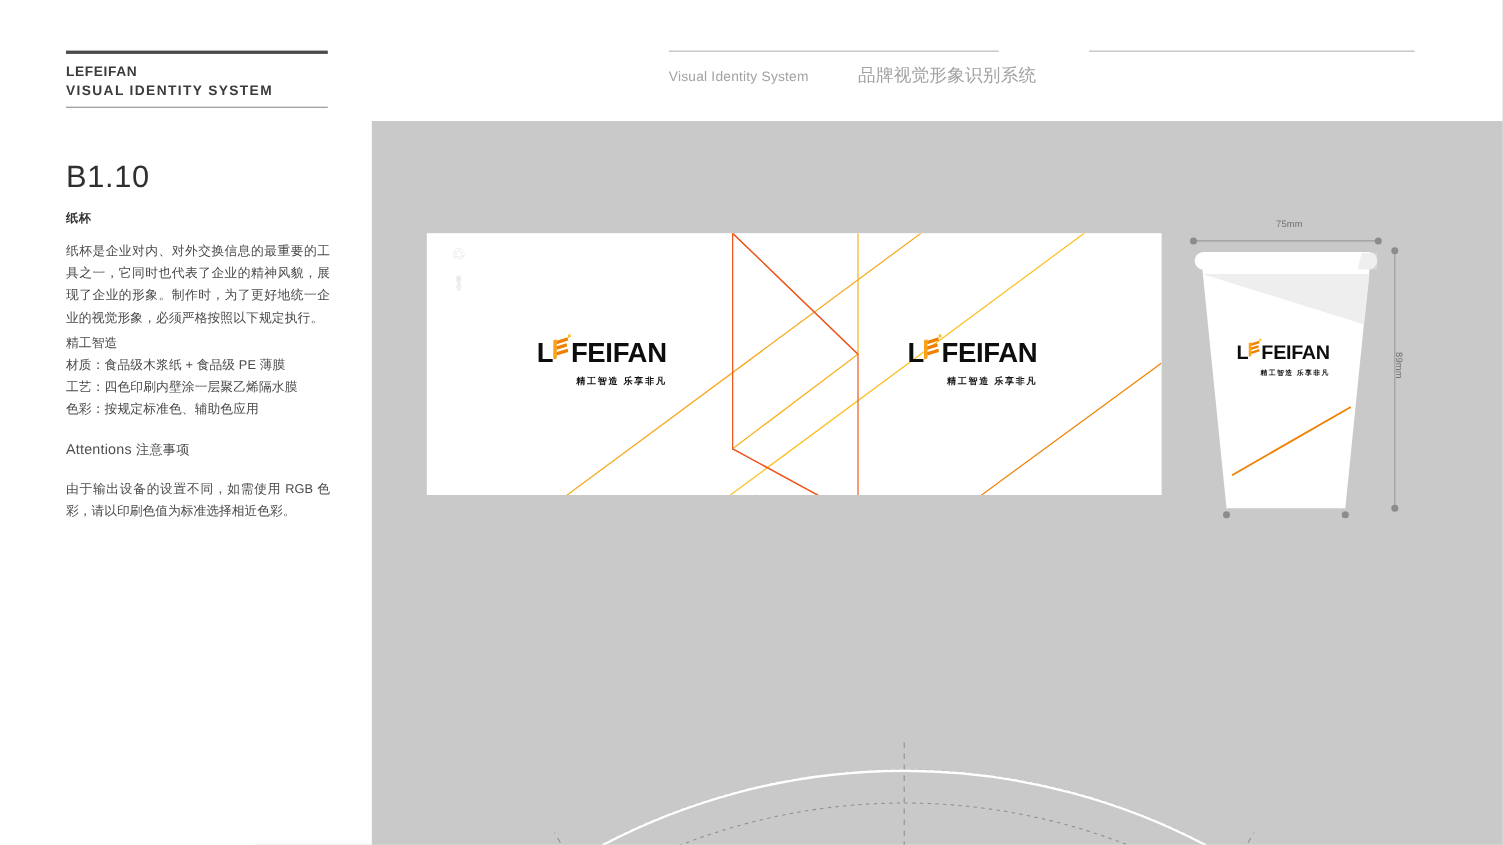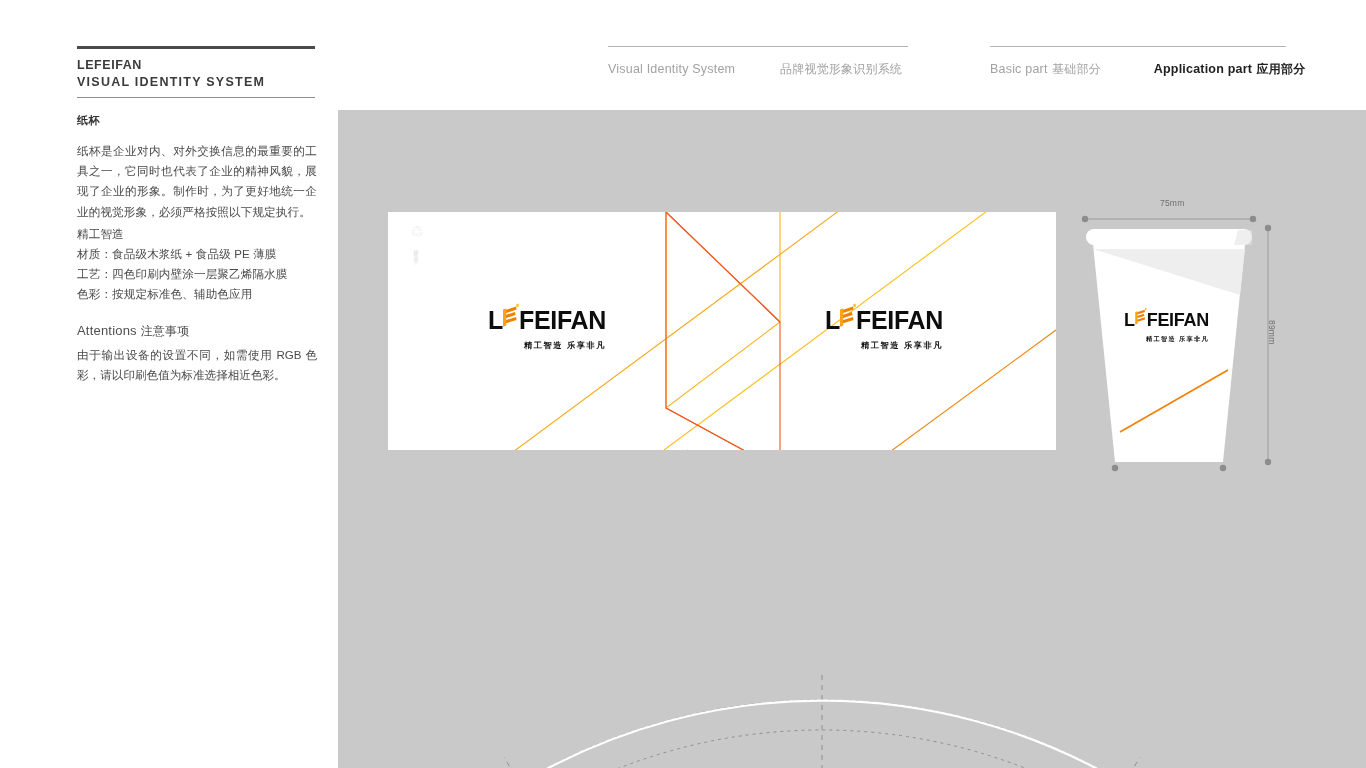--- a/index.html
+++ b/index.html
@@ -6,21 +6,21 @@
   body{
     width:1366px;height:768px;
     background:#ffffff;
     font-family:"Liberation Sans","DejaVu Sans",sans-serif;
     overflow:hidden;position:relative;
     -webkit-font-smoothing:antialiased;
   }
   .page{position:absolute;inset:0;}
 
   
-  .left-col{position:absolute;left:77px;top:46px;width:244px;}
+  .left-col{position:absolute;left:60px;top:46px;width:244px;}
   .brand-rule-top{height:3px;background:#4a4a4a;width:238px;}
   .brand-rule-bot{height:1px;background:#8e8e8e;width:238px;margin-top:7px;}
   .brand-block{padding:9px 0 0 0;}
   .brand-name{
     font-size:12.5px;font-weight:bold;letter-spacing:.55px;color:#3b3b3b;
     line-height:15.5px;
   }
   .brand-sub{
     font-size:12.5px;font-weight:bold;letter-spacing:1.25px;color:#3b3b3b;
     line-height:16.5px;
@@ -40,32 +40,32 @@
   }
   .spec-list{margin-top:2px;}
   .spec-list div{
     font-size:11.6px;color:#4a4a4a;line-height:20.2px;letter-spacing:.1px;
   }
   .att-head{
     margin-top:18px;font-size:13px;color:#4f4f4f;letter-spacing:.2px;
   }
   .att-head .cn{font-size:12px;}
   .att-body{
-    margin-top:5px;font-size:11.6px;color:#4a4a4a;line-height:20.2px;
+    margin-top:17px;font-size:11.6px;color:#4a4a4a;line-height:20.2px;
     text-align:justify;width:240px;
   }
 
   
   .nav-group{position:absolute;top:46px;}
   .nav-group .rule{height:1px;background:#b4b4b4;}
   .nav-row{margin-top:12px;white-space:nowrap;}
   .nav-item{
     display:inline-block;font-size:12.5px;color:#a2a2a2;letter-spacing:.2px;
   }
-  .nav-item.cn{font-size:12px;}
+  .nav-item.cn{font-size:16px;}
   .nav-item.active{color:#1f1f1f;font-weight:bold;}
   #nav-vis{left:608px;width:300px;}
   #nav-vis .gap{display:inline-block;width:36px;}
   #nav-part{left:990px;width:296px;}
   #nav-part .gap{display:inline-block;width:44px;}
 
   
   .stage{
     position:absolute;left:338px;top:110px;width:1028px;height:658px;
     background:#c9c9c9;overflow:hidden;
@@ -121,20 +121,21 @@
 
   <div class="left-col">
 
     <div class="brand-rule-top"></div>
     <div class="brand-block">
       <div class="brand-name">LEFEIFAN</div>
       <div class="brand-sub">VISUAL IDENTITY SYSTEM</div>
     </div>
     <div class="brand-rule-bot"></div>
 
+    <div class="sect-code">B1.10</div>
     <div class="sect-title">纸杯</div>
 
     <div class="body-cn">纸杯是企业对内、对外交换信息的最重要的工具之一，它同时也代表了企业的精神风貌，展现了企业的形象。制作时，为了更好地统一企业的视觉形象，必须严格按照以下规定执行。</div>
 
     <div class="spec-list">
       <div>精工智造</div>
       <div>材质：食品级木浆纸 + 食品级 PE 薄膜</div>
       <div>工艺：四色印刷内壁涂一层聚乙烯隔水膜</div>
       <div>色彩：按规定标准色、辅助色应用</div>
     </div>
@@ -150,27 +151,20 @@
     <div class="rule"></div>
     <div class="nav-row">
       <span class="nav-item">Visual Identity System</span>
       <span class="gap"></span>
       <span class="nav-item cn">品牌视觉形象识别系统</span>
     </div>
   </div>
 
   <div class="nav-group" id="nav-part">
     <div class="rule"></div>
-    <div class="nav-row">
-      <span class="nav-item">Basic part</span>
-      <span class="nav-item cn">基础部分</span>
-      <span class="gap"></span>
-      <span class="nav-item active">Application part</span>
-      <span class="nav-item cn active">应用部分</span>
-    </div>
   </div>
 
   <div class="stage">
 
     <div class="unwrap">
 
       <svg width="668" height="238" viewBox="0 0 668 238">
 
         <line x1="668" y1="-52" x2="276" y2="238" stroke="#fbbf1e" stroke-width="1.1"></line>
         <line x1="452" y1="-2" x2="-40" y2="362" stroke="#f7a81b" stroke-width="1.1"></line>

